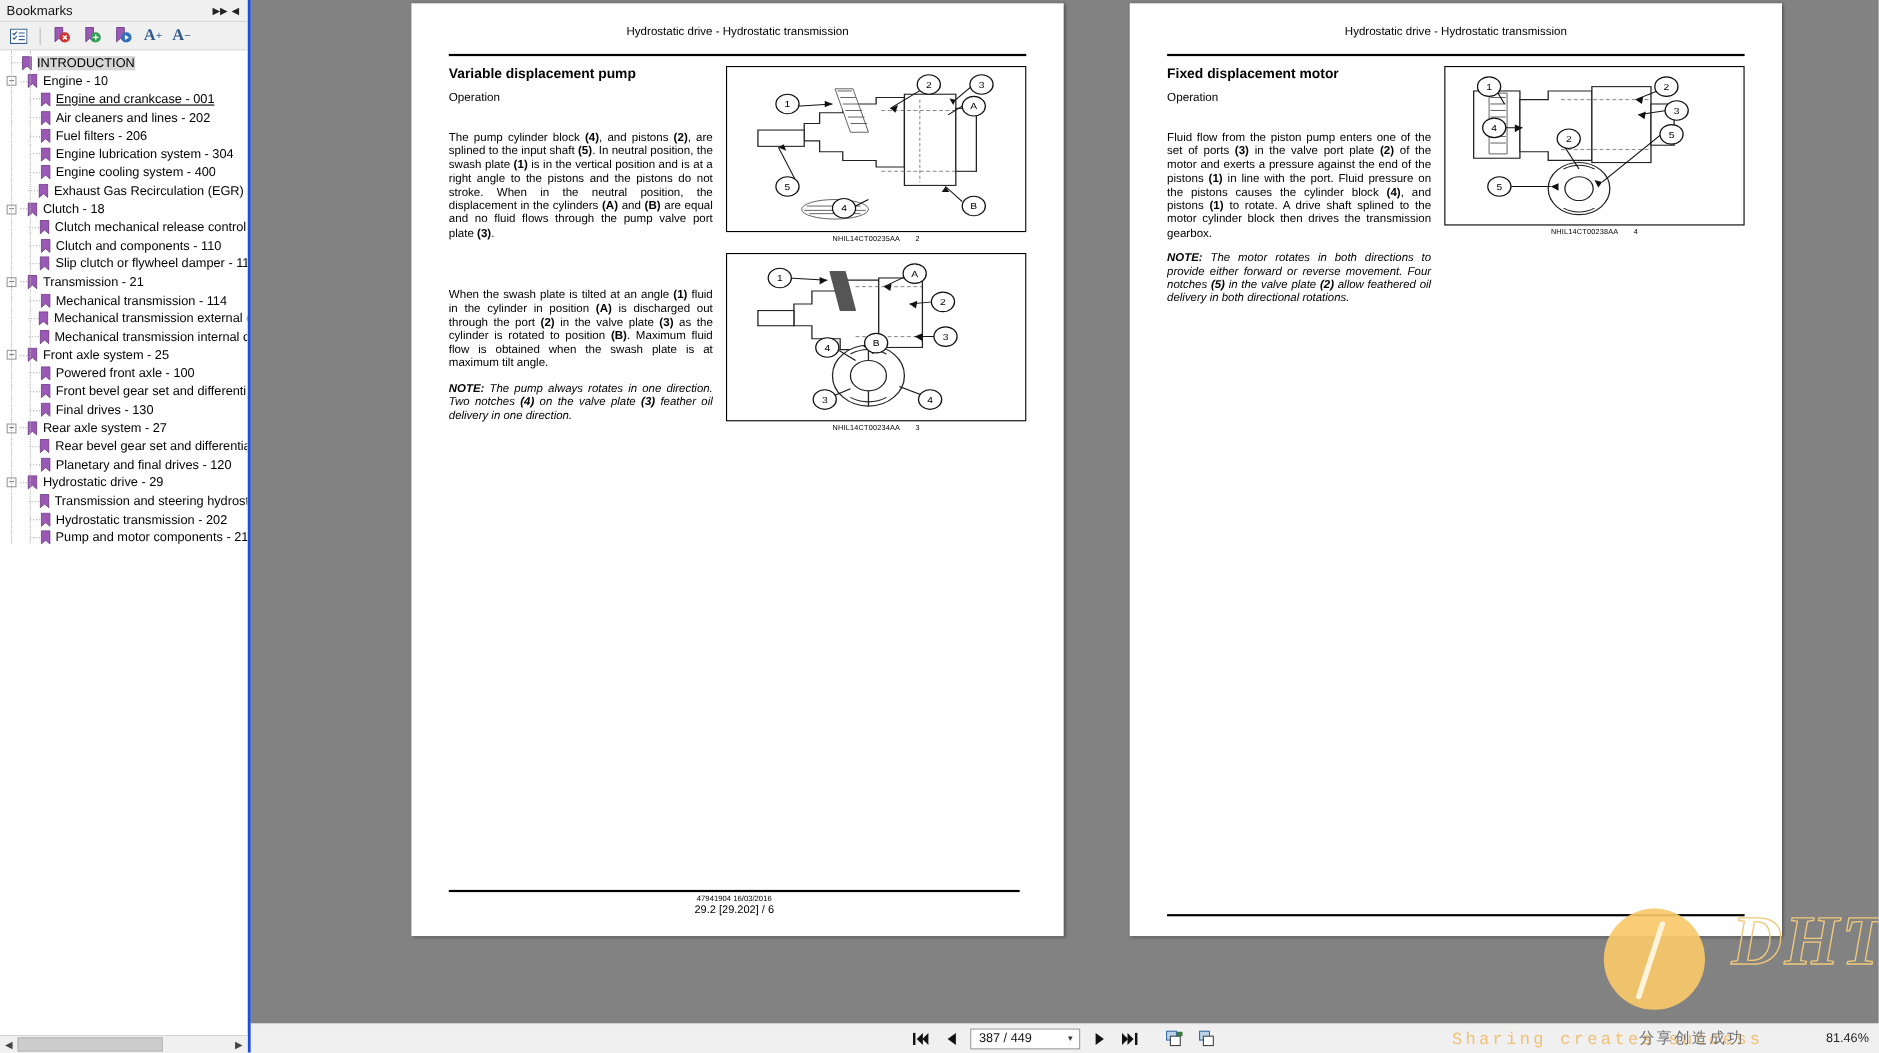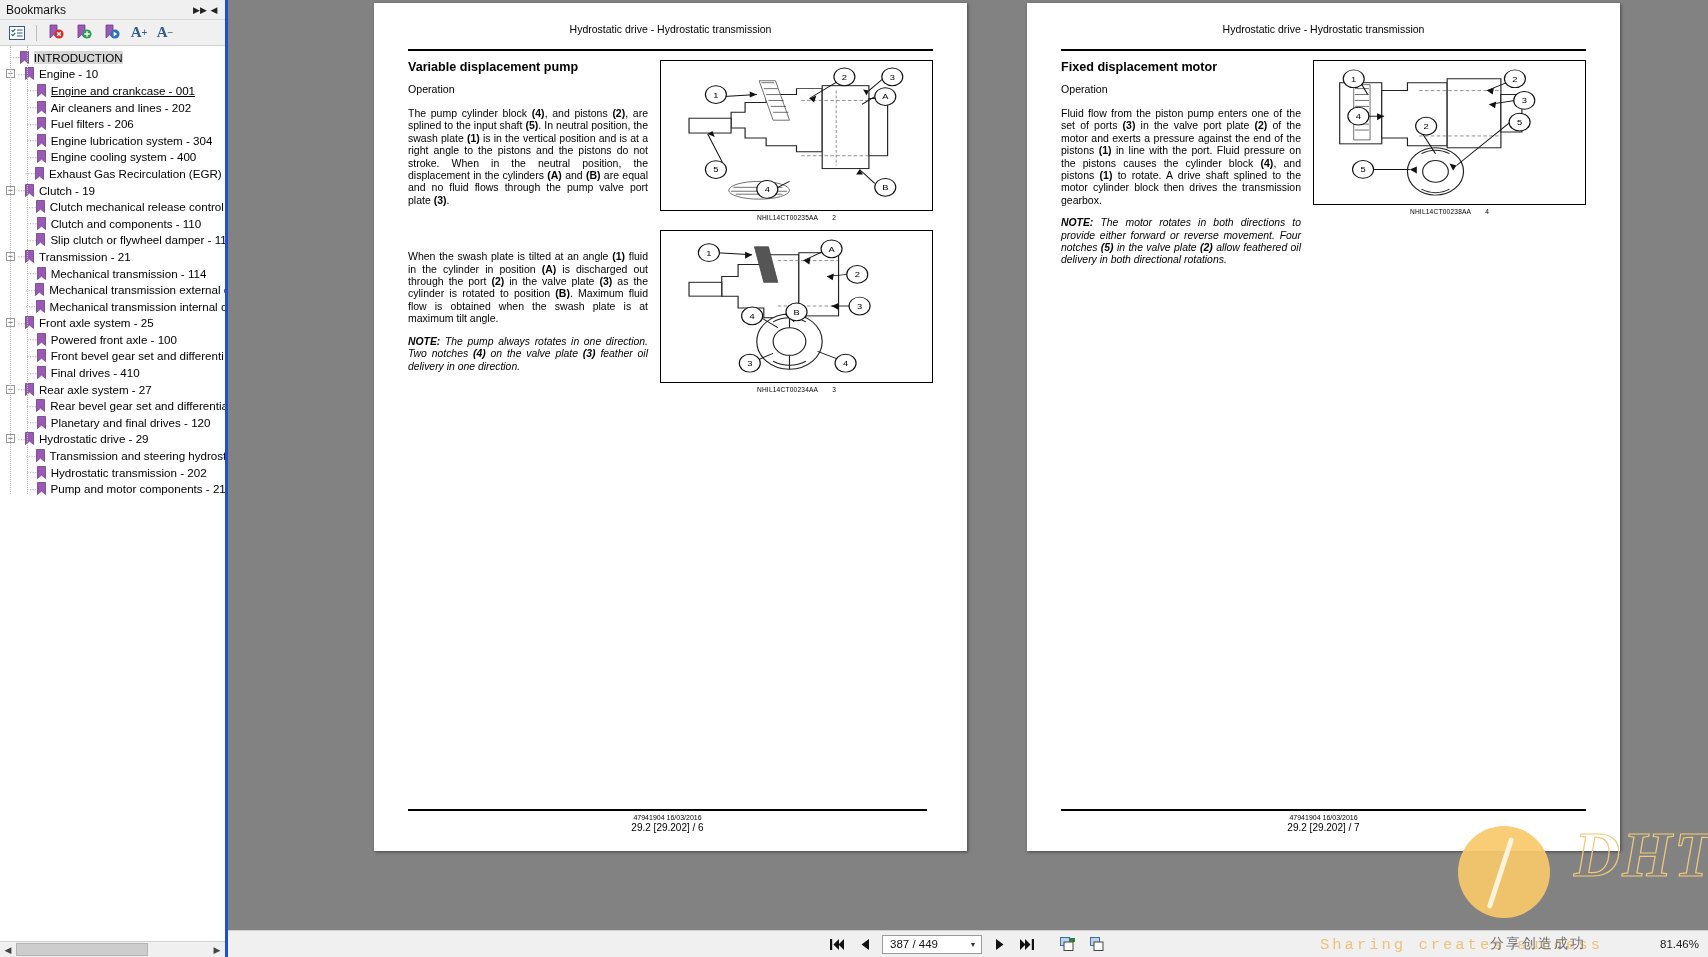--- a/index.html
+++ b/index.html
@@ -81,21 +81,21 @@
 
   .pg-header {
     text-align: center; font-size: 10.5px; color: #000;
     margin-top: 20px; font-family: "Liberation Sans", sans-serif;
   }
   .pg-rule { height: 2px; background: #000; margin: 14px 34px 0 34px; }
   .pg-body { display: flex; padding: 0 34px; margin-top: 9px; }
   .col-text { width: 252px; padding-right: 12px; }
   .col-fig { flex: 1; }
   .sec-title { font-size: 12.6px; font-weight: bold; color: #000; margin-bottom: 9px; }
-  .sub-title { font-size: 10.6px; color: #000; margin-bottom: 12px; }
+  .sub-title { font-size: 10.6px; color: #000; margin-bottom: 24px; }
   .para {
     font-size: 10.5px; line-height: 12.4px; color: #000;
     text-align: justify; margin-bottom: 11px;
   }
   .para b { font-weight: bold; }
   .note { font-style: italic; font-size: 10.4px; line-height: 12.4px;
           text-align: justify; color: #000; }
   .note b { font-weight: bold; font-style: italic; }
 
   .figbox { border: 1.2px solid #000; background: #fff; position: relative; }
@@ -280,21 +280,21 @@
             </svg></span>
           <span class="bm-label">Exhaust Gas Recirculation (EGR) ex</span>
         </div>
         <div class="bm-row">
           <span class="dotline" style="width:6px;display:inline-block;">&nbsp;</span>
           <span class="expander">−</span>
           <span class="dotline">···</span>
           <span class="bm-flag"><svg width="9" height="13" viewBox="0 0 9 13">
               <path d="M0.5 0.5 h8 v12 l-4 -3.4 l-4 3.4 z" fill="#9b59b6" stroke="#6e3b85" stroke-width="0.8"></path>
             </svg></span>
-          <span class="bm-label">Clutch - 19</span>
+          <span class="bm-label">Clutch - 18</span>
         </div>
         <div class="bm-row">
           <span class="bm-indent" style="width:26px;"></span>
           <span class="dotline">····</span>
           <span class="bm-flag"><svg width="9" height="13" viewBox="0 0 9 13">
               <path d="M0.5 0.5 h8 v12 l-4 -3.4 l-4 3.4 z" fill="#9b59b6" stroke="#6e3b85" stroke-width="0.8"></path>
             </svg></span>
           <span class="bm-label">Clutch mechanical release control -</span>
         </div>
         <div class="bm-row">
@@ -370,21 +370,21 @@
               <path d="M0.5 0.5 h8 v12 l-4 -3.4 l-4 3.4 z" fill="#9b59b6" stroke="#6e3b85" stroke-width="0.8"></path>
             </svg></span>
           <span class="bm-label">Front bevel gear set and differenti</span>
         </div>
         <div class="bm-row">
           <span class="bm-indent" style="width:26px;"></span>
           <span class="dotline">····</span>
           <span class="bm-flag"><svg width="9" height="13" viewBox="0 0 9 13">
               <path d="M0.5 0.5 h8 v12 l-4 -3.4 l-4 3.4 z" fill="#9b59b6" stroke="#6e3b85" stroke-width="0.8"></path>
             </svg></span>
-          <span class="bm-label">Final drives - 410</span>
+          <span class="bm-label">Final drives - 130</span>
         </div>
         <div class="bm-row">
           <span class="dotline" style="width:6px;display:inline-block;">&nbsp;</span>
           <span class="expander">−</span>
           <span class="dotline">···</span>
           <span class="bm-flag"><svg width="9" height="13" viewBox="0 0 9 13">
               <path d="M0.5 0.5 h8 v12 l-4 -3.4 l-4 3.4 z" fill="#9b59b6" stroke="#6e3b85" stroke-width="0.8"></path>
             </svg></span>
           <span class="bm-label">Rear axle system - 27</span>
         </div>
@@ -684,24 +684,20 @@
             </svg>
           </div>
           <div class="figcap">
             <span>NHIL14CT00238AA</span><span class="num">4</span>
           </div>
         </div>
       </div>
 
       <div style="position:absolute;bottom:18px;left:0;right:0;">
         <div class="pg-footer-rule"></div>
-        <div class="pg-footer">
-          <div class="l1">47941904 16/03/2016</div>
-          <div class="l2">29.2 [29.202] / 7</div>
-        </div>
       </div>
     </div>
 
     <div id="watermark">
       <div id="wm-dht">DHT</div>
       <div id="wm-circle"></div>
       <div id="wm-slash"></div>
     </div>
   </div>
 

